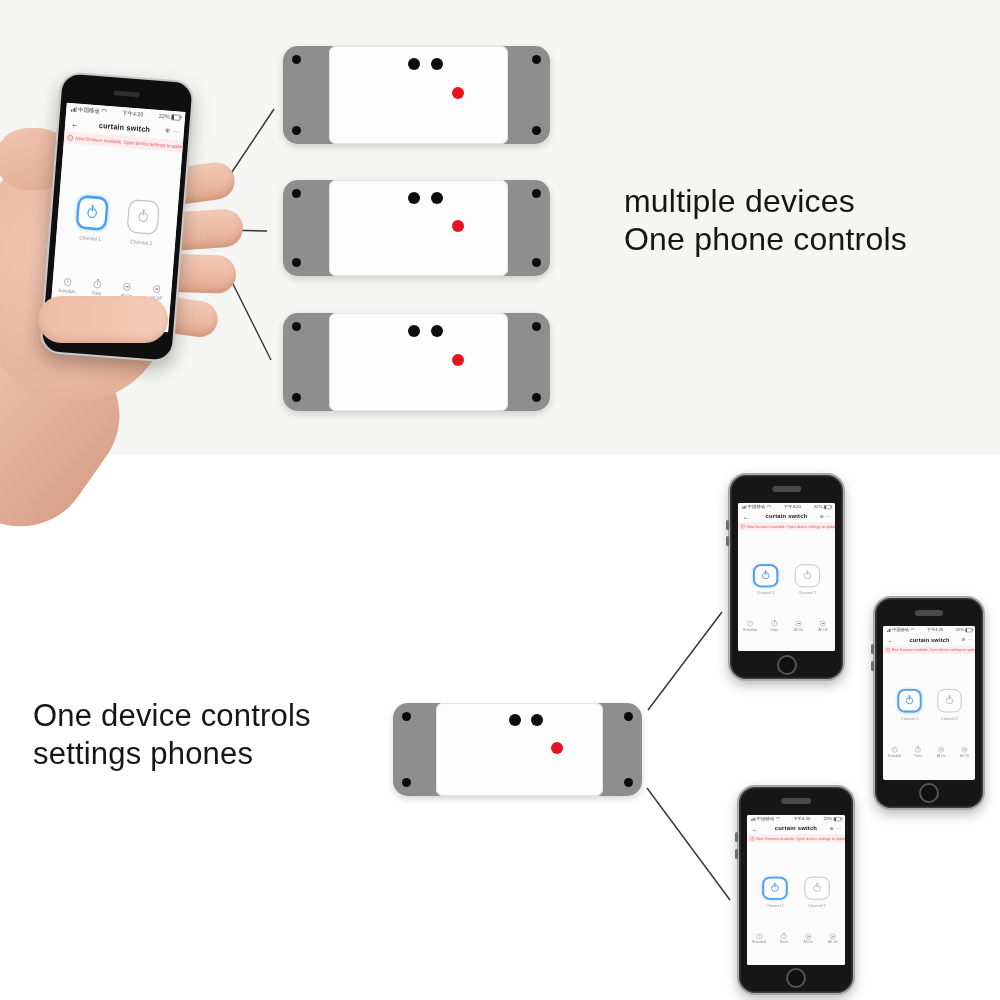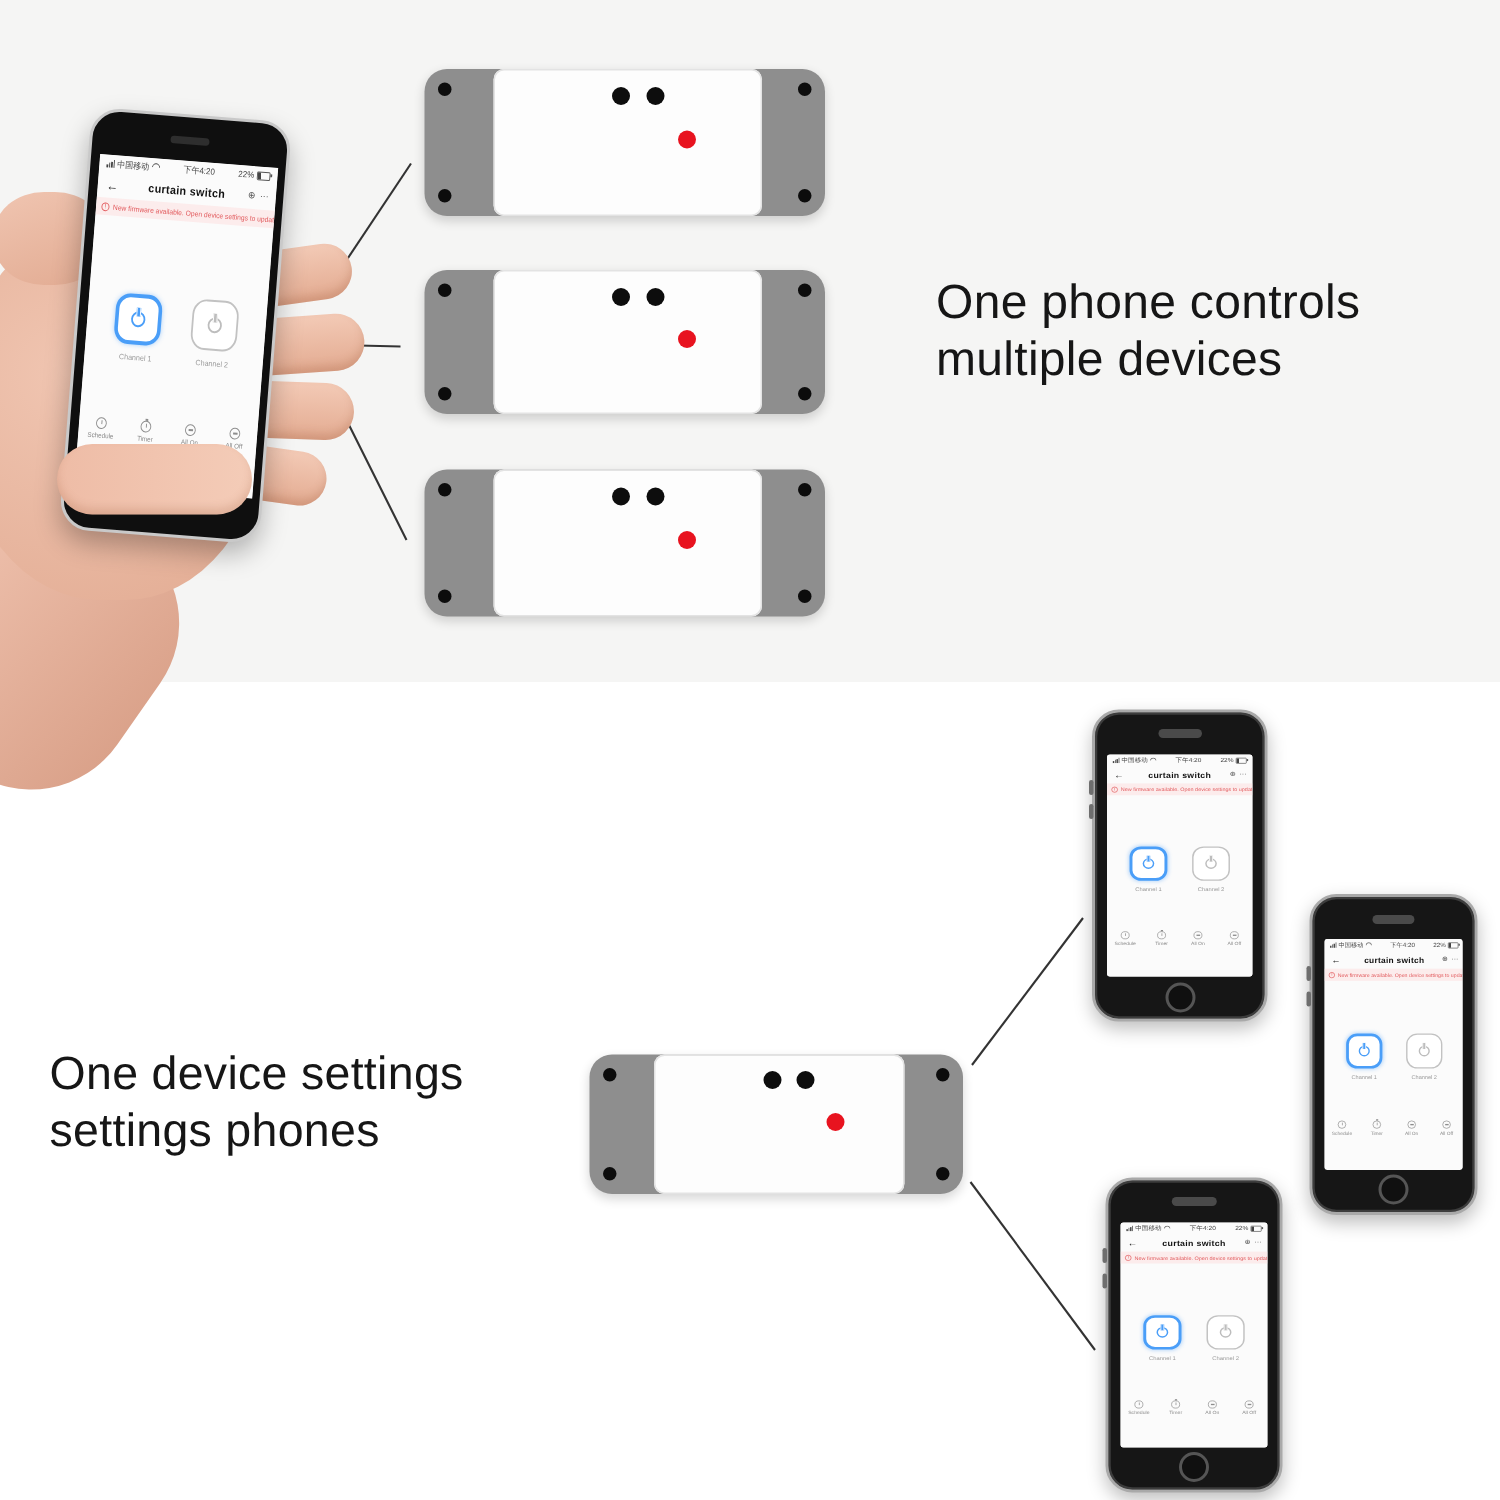--- a/index.html
+++ b/index.html
@@ -245,28 +245,28 @@
     <span class="screw s-br"></span>
     <div class="device-panel">
       <span class="dev-btn b1"></span>
       <span class="dev-btn b2"></span>
       <span class="dev-led"></span>
     </div>
   </div>
       </div>
 
     <div class="caption caption-top">
+      <div>multiple devices</div>
       <div>One phone controls</div>
-      <div>multiple devices</div>
     </div>
   </section>
 
   <section class="sec-bottom">
     <div class="caption caption-bottom">
-      <div>One device settings</div>
+      <div>One device controls</div>
       <div>settings phones</div>
     </div>
 
     <div class="device-slot" style="left:393px;top:248px;width:249px;height:93px;">
         <div class="device">
     <span class="screw s-tl"></span>
     <span class="screw s-bl"></span>
     <span class="screw s-tr"></span>
     <span class="screw s-br"></span>
     <div class="device-panel">

